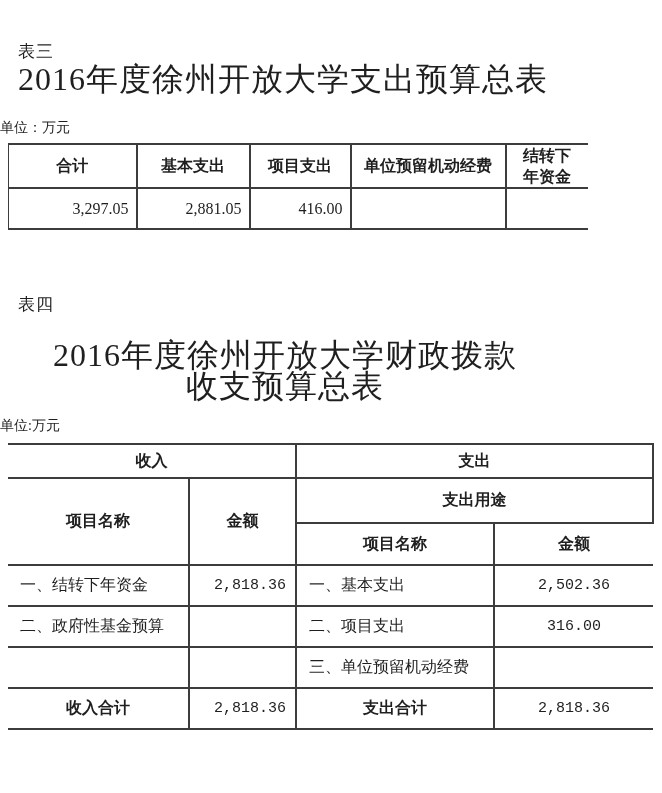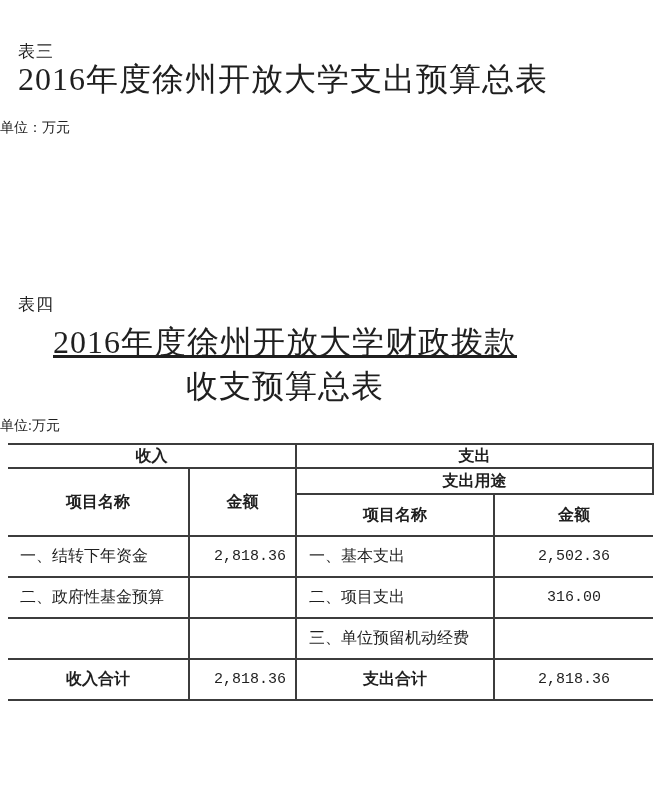--- a/index.html
+++ b/index.html
@@ -30,22 +30,22 @@
   .wrap3{display:inline-block;width:3.3em;line-height:21px;text-align:center;}
 
   
   .t4{top:443px;left:8px;width:645px;border-top:2px solid #3c3c3c;}
   .t4 td{
     border-bottom:2px solid #3c3c3c;border-right:2px solid #3c3c3c;
     vertical-align:middle;padding:0;font-size:16px;text-align:center;
   }
   .t4 .norb{border-right:none;}
   .t4 .hd td{font-weight:bold;}
-  .t4 .r1 td{height:24px;}
-  .t4 .r2 td{height:26px;}
+  .t4 .r1 td{height:34px;}
+  .t4 .r2 td{height:45px;}
   .t4 .r3 td{height:42px;}
   .t4 .d td,.t4 .total td{height:41px;}
   .t4 td.item{text-align:left;padding-left:12px;font-size:16px;}
   .t4 td.num{font-family:"Liberation Mono","DejaVu Sans Mono",monospace;font-size:15px;}
   .t4 td.num-r{text-align:right;padding-right:9px;}
   .t4 .total td.lbl{font-weight:bold;text-align:center;}
 </style>
 </head>
 <body>
 
@@ -57,26 +57,40 @@
 
 <table class="abs t3">
   <colgroup>
     <col style="width:128px">
       <col style="width:113px">
       <col style="width:101px">
     <col style="width:155px">
       <col style="width:82px">
   </colgroup>
   <tbody>
+      <tr>
+    <th>合计</th>
+    <th>基本支出</th>
+    <th>项目支出</th>
+    <th>单位预留机动经费</th>
+    <th><span class="wrap3">结转下年资金</span></th>
+  </tr>
+  <tr>
+    <td>3,297.05</td>
+    <td>2,881.05</td>
+    <td>416.00</td>
+    <td></td>
+    <td></td>
+  </tr>
 </tbody>
   </table>
 
 <div class="abs doc-label" style="top:293px;">表四</div>
 
-<div class="abs title" style="top:321px;width:570px;text-decoration:underline;">2016年度徐州开放大学财政拨款</div>
+<div class="abs title" style="top:334px;width:570px;">2016年度徐州开放大学财政拨款</div>
 <div class="abs title" style="top:365px;width:570px;">收支预算总表</div>
 
 <div class="abs unit" style="top:417px;width:620px;">单位:万元</div>
 
 <table class="abs t4">
   <colgroup>
     <col style="width:181px">
       <col style="width:107px">
       <col style="width:198px">
       <col style="width:159px">

